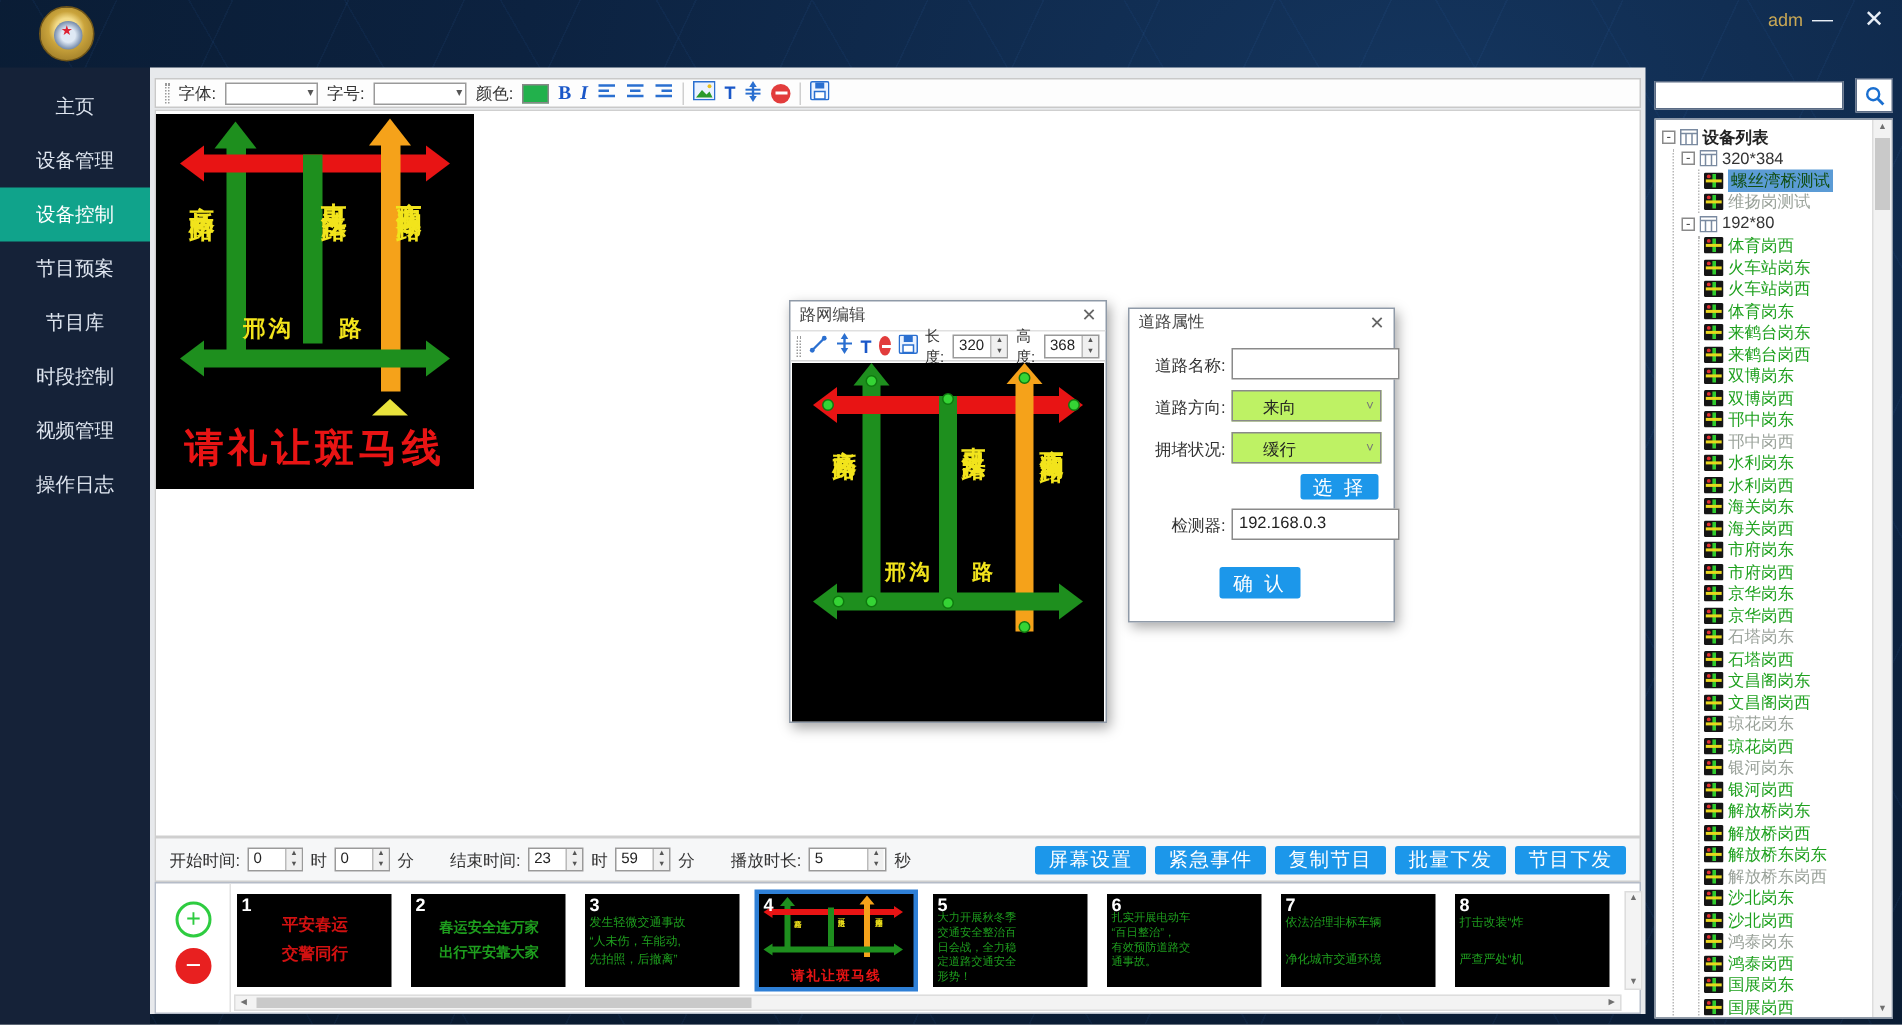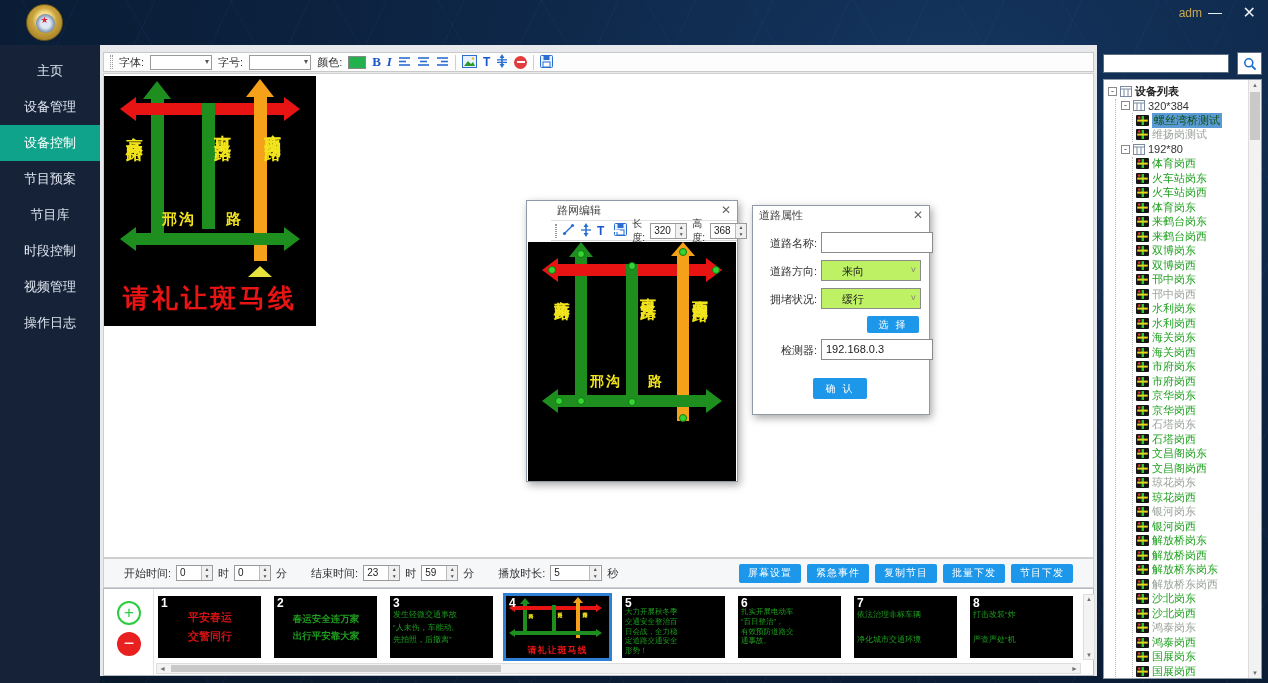--- a/index.html
+++ b/index.html
@@ -56,43 +56,43 @@
   .vlabel { position:absolute; writing-mode:vertical-lr; text-orientation:upright; color:#f2e41c;
     font-size:17px; font-weight:bold; letter-spacing:3px; line-height:1; }
   .hlabel { position:absolute; color:#f2e41c; font-size:15px; font-weight:bold; letter-spacing:2px; }
   .sign-msg { position:absolute; left:0; right:0; bottom:10px; text-align:center; color:#e81414;
     font-size:26px; font-weight:bold; letter-spacing:3px; }
 
   
   .dialog { position:absolute; background:#fff; border:1px solid #8f9aa8; box-shadow:2px 3px 8px rgba(0,0,0,.35); }
   .dlg-title { height:19px; line-height:19px; padding:0 6px; font-size:11px; color:#444; position:relative; }
   .dlg-close { position:absolute; right:6px; top:0; color:#666; font-size:12px; cursor:pointer; }
-  .editor { left:422px; top:126px; width:212px; height:282px;padding-left:24px; }
+  .editor { left:422px; top:126px; width:212px; height:282px; }
   .ed-tools { height:21px; border-top:1px solid #e0e0e0; border-bottom:1px solid #d5d5d5; display:flex; align-items:center; gap:5px; padding:0 4px; font-size:10px; color:#333; }
   .ed-canvas { position:absolute; left:1px; top:41px; width:208px; height:239px; background:#000; }
   .ed-canvas .vlabel { font-size:16px; letter-spacing:2px; }
   .ed-canvas .hlabel { font-size:14px; }
   .spin { display:inline-flex; height:16px; border:1px solid #9a9a9a; background:#fff; }
   .spin-v { width:24px; padding:1px 2px 0 3px; font-size:10px; color:#222; }
   .spin-a { width:11px; display:flex; flex-direction:column; border-left:1px solid #bbb; background:#f0f0f0; }
   .spin-a i { font-style:normal; font-size:5px; line-height:7px; text-align:center; color:#555; }
 
   .props { left:648px; top:131px; width:178px; height:210px; }
   .props .dlg-title { font-size:11px; }
   .p-row { position:absolute; left:0; width:100%; font-size:11px; color:#333; }
   .p-lbl { position:absolute; right:112px; top:4px; }
   .p-inp { position:absolute; left:68px; top:0; width:112px; height:21px; border:1px solid #8a8a8a; background:#fff; font-size:11px; padding:3px 4px; color:#222; }
   .p-sel { position:absolute; left:68px; top:0; width:100px; height:21px; border:1px solid #8a8a8a; background:#bef264; font-size:11px; padding:3px 20px; color:#222; }
   .p-sel .chev { position:absolute; right:4px; top:4px; font-size:9px; color:#777; }
-  .btn-blue { background:#1c97ea; color:#fff; border:none; font-size:10px; border-radius:2px;
+  .btn-blue { background:#1c97ea; color:#fff; border:none; font-size:13px; border-radius:2px;
     display:inline-flex; align-items:center; justify-content:center; cursor:pointer; letter-spacing:2px; }
 
   
   .schedule { position:absolute; left:3px; top:513px; width:991px; height:30px; background:#f6f7f8; border:1px solid #cfcfcf;
-    display:flex; align-items:center; gap:5px; padding:0 20px; font-size:11px; color:#333; }
+    display:flex; align-items:center; gap:5px; padding:0 9px; font-size:11px; color:#333; }
   .sch-gap { width:14px; }
   .actions { margin-left:auto; display:flex; gap:6px; }
   .actions .btn-blue { height:19px; padding:0 9px; letter-spacing:1px; }
 
   
   .playlist { position:absolute; left:3px; top:543px; width:991px; height:88px; background:#fff; border:1px solid #b5bcc8; }
   .pl-ctrl { position:absolute; left:0; top:0; width:50px; height:86px; border-right:1px solid #e2e2e2; }
   .btn-add { position:absolute; left:13px; top:12px; width:24px; height:24px; border-radius:50%; border:2px solid #2ecc40; color:#2ecc40; font-size:17px; line-height:20px; text-align:center; background:#fff; }
   .btn-remove { position:absolute; left:13px; top:43px; width:24px; height:24px; border-radius:50%; background:#e82020; color:#fff; font-size:18px; line-height:22px; text-align:center; }
   .thumb { position:absolute; top:7px; width:103px; height:62px; background:#000; overflow:hidden; }

